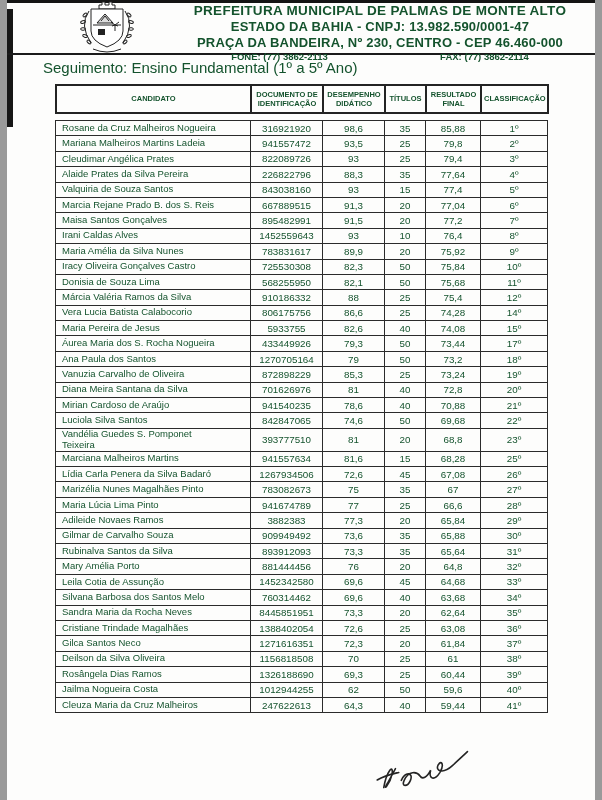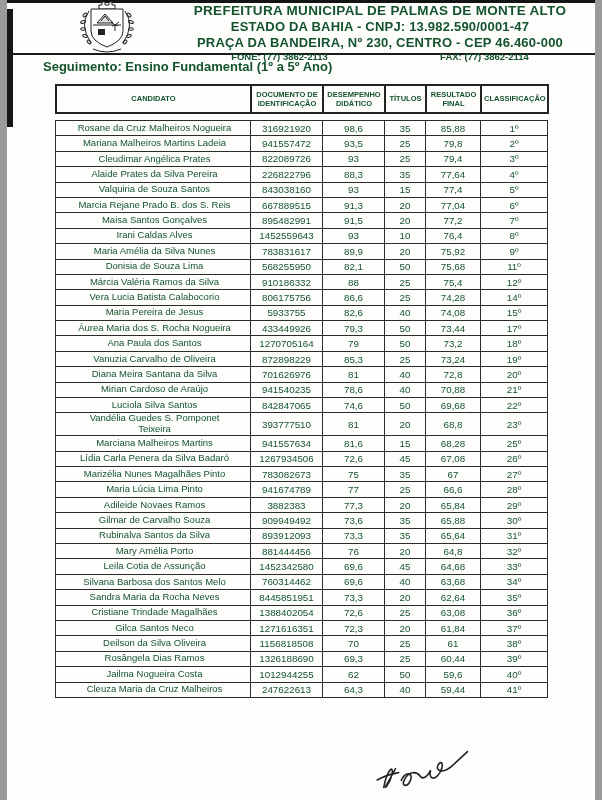--- a/index.html
+++ b/index.html
@@ -18,37 +18,37 @@
   .edge-mark  { position:absolute; left:0; top:9px; width:6px; height:118px; background:#161616; }
   .head-rule  { position:absolute; left:0; top:53px; width:602px; height:2px; background:#1b1b1b; }
 
   
   .crest { position:absolute; left:58px; top:1px; width:84px; height:52px; }
   .lh-text { position:absolute; left:150px; top:3px; width:446px; text-align:center; }
   .org-name { font-size:13.5px; font-weight:bold; letter-spacing:.3px; white-space:nowrap; }
   .lh-sub  { font-size:13px; font-weight:bold; letter-spacing:.2px; margin-top:1px; }
   .lh-contact { display:flex; justify-content:space-around; padding:0 18px; font-size:9.5px; font-weight:bold; margin-top:1px; }
 
-  .section-title { position:absolute; left:36px; top:59px; font-size:13px; font-weight:bold; }
+  .section-title { position:absolute; left:36px; top:59px; font-size:15px; font-weight:normal; }
 
   
   table { border-collapse:collapse; table-layout:fixed;padding-left:23px; }
   .header-table { position:absolute; left:48px; top:84px; width:492px; }
   .header-table td {
     border:2px solid #232323;
     font-size:7.5px; font-weight:bold; text-align:center; vertical-align:middle;
     height:28px; line-height:1.25; padding:1px 2px; text-transform:uppercase;
   }
   .body-table { position:absolute; left:48px; top:120px; width:492px; }
   .body-table td {
     border:1px solid #2b2b2b;
     font-size:9.5px; height:15.4px; padding:0 3px;
     vertical-align:middle; overflow:hidden;
   }
-  .body-table td.c0 { text-align:center; padding-left:6px; white-space:pre-line; line-height:1.15; }
+  .body-table td.c0 { text-align:left; padding-left:6px; white-space:pre-line; line-height:1.15; }
   .body-table td.c1, .body-table td.c2, .body-table td.c3,
   .body-table td.c4, .body-table td.c5 { text-align:center; font-size:9.8px; }
   col.w0{width:195px} col.w1{width:72px} col.w2{width:62px}
   col.w3{width:41px} col.w4{width:55px} col.w5{width:67px}
 
   .signature { position:absolute; left:362px; top:752px; width:130px; height:46px; transform:rotate(-4deg); }
 </style>
 </head>
 <body>
 
@@ -197,20 +197,28 @@
         </tr>
         <tr>
           <td class="c0">Maria Amélia da Silva Nunes</td>
           <td class="c1">783831617</td>
           <td class="c2">89,9</td>
           <td class="c3">20</td>
           <td class="c4">75,92</td>
           <td class="c5">9º</td>
         </tr>
         <tr>
+          <td class="c0">Iracy Oliveira Gonçalves Castro</td>
+          <td class="c1">725530308</td>
+          <td class="c2">82,3</td>
+          <td class="c3">50</td>
+          <td class="c4">75,84</td>
+          <td class="c5">10º</td>
+        </tr>
+        <tr>
           <td class="c0">Donisia de Souza Lima</td>
           <td class="c1">568255950</td>
           <td class="c2">82,1</td>
           <td class="c3">50</td>
           <td class="c4">75,68</td>
           <td class="c5">11º</td>
         </tr>
         <tr>
           <td class="c0">Márcia Valéria Ramos da Silva</td>
           <td class="c1">910186332</td>

